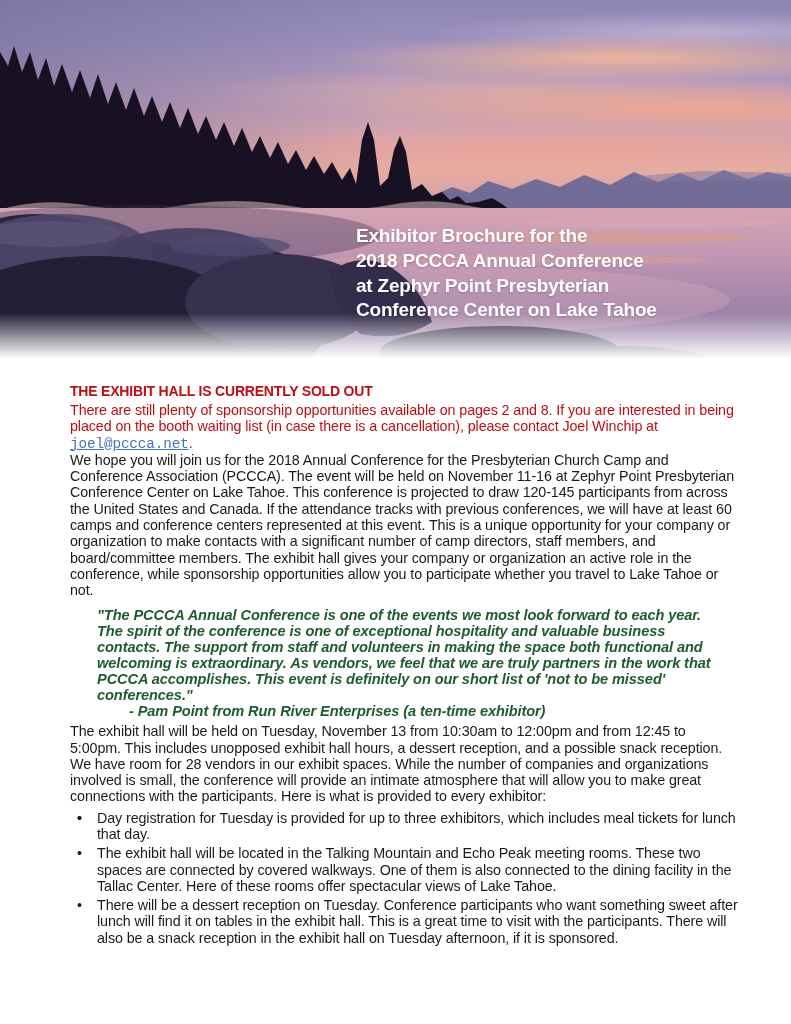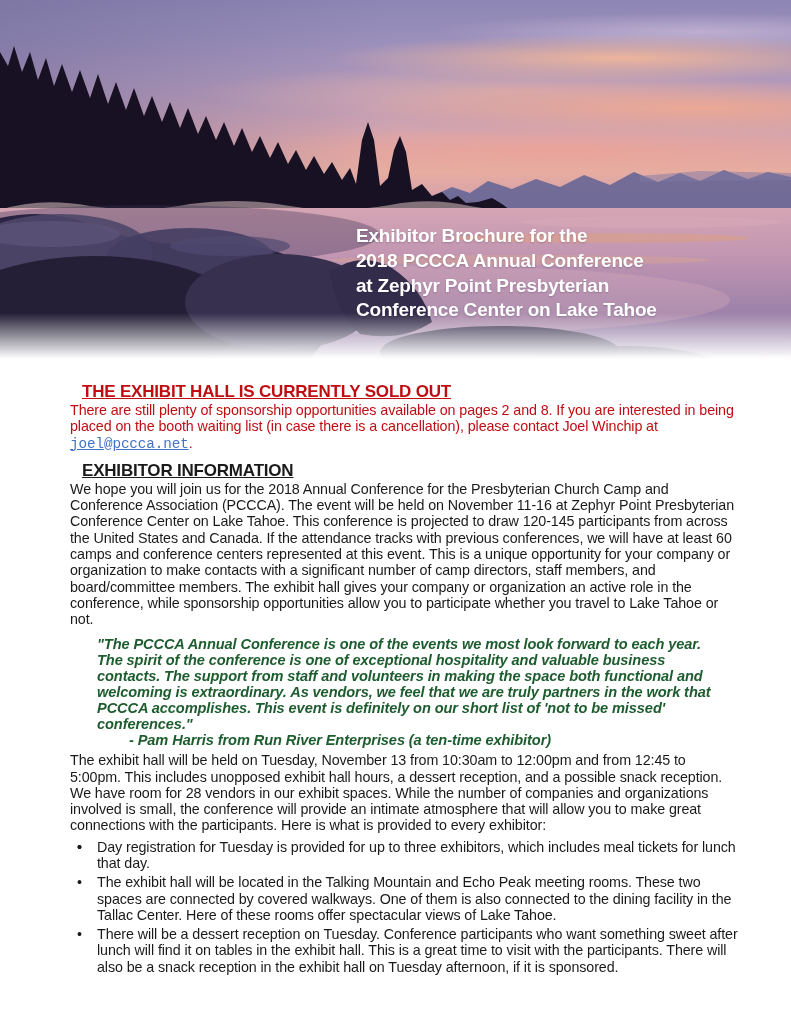--- a/index.html
+++ b/index.html
@@ -21,21 +21,21 @@
   .hero svg{position:absolute;inset:0;display:block;}
   .hero-fade{position:absolute;left:0;right:0;bottom:0;height:52px;
     background:linear-gradient(180deg, rgba(255,255,255,0) 0%, #ffffff 88%);}
   .hero-title{position:absolute;left:356px;top:224px;width:430px;
     color:var(--hero-title,#fff);font-size:19px;line-height:24.8px;font-weight:bold;
     white-space:pre-line;letter-spacing:-0.2px;text-shadow:0 1px 2px rgba(40,30,70,.25);}
 
   
   .content{padding:15px 52px 0 70px;color:var(--text,#1a1a1a);
     font-size:14.3px;line-height:16.3px;letter-spacing:-0.1px;}
-  h2{margin:9px 0 1px 12px;font-size:17px;line-height:19px;letter-spacing:-0.2px;text-decoration:underline;}
+  h2{margin:9px 0 1px 0;font-size:14px;line-height:19px;letter-spacing:-0.2px;}
   h2.red{color:var(--red,#c00d12);margin-top:2px;}
   p{margin:0;}
   .red-text{color:var(--red,#c00d12);}
   a.email{color:var(--link,#4472c4);text-decoration:underline;cursor:pointer;font-family:Liberation Mono, monospace;}
   .quote{margin:8px 12px 4px 27px;color:var(--green,#1d5c2e);
     font-weight:bold;font-style:italic;font-size:14.6px;line-height:16.1px;}
   .quote-attr{padding-left:32px;}
   ul.bullets{list-style:none;margin:5px 0 0 0;padding:0;}
   ul.bullets li{position:relative;padding-left:27px;margin-bottom:3px;}
   ul.bullets .marker{position:absolute;left:7px;top:0;}
@@ -91,26 +91,25 @@
 2018 PCCCA Annual Conference
 at Zephyr Point Presbyterian
 Conference Center on Lake Tahoe</div>
   </div>
 
   <div class="content">
 
     <h2 class="red">THE EXHIBIT HALL IS CURRENTLY SOLD OUT</h2>
     <p class="red-text"><span>There are still plenty of sponsorship opportunities available on pages 2 and 8. If you are interested in being placed on the booth waiting list (in case there is a cancellation), please contact Joel Winchip at </span><a class="email" href="#">joel@pccca.net</a><span>.</span></p>
 
-    <h2>EXHIBITOR INFORMATION</h2>
     <p>We hope you will join us for the 2018 Annual Conference for the Presbyterian Church Camp and Conference Association (PCCCA). The event will be held on November 11-16 at Zephyr Point Presbyterian Conference Center on Lake Tahoe. This conference is projected to draw 120-145 participants from across the United States and Canada. If the attendance tracks with previous conferences, we will have at least 60 camps and conference centers represented at this event. This is a unique opportunity for your company or organization to make contacts with a significant number of camp directors, staff members, and board/committee members. The exhibit hall gives your company or organization an active role in the conference, while sponsorship opportunities allow you to participate whether you travel to Lake Tahoe or not.</p>
 
     <div class="quote">
       <p class="quote-text">"The PCCCA Annual Conference is one of the events we most look forward to each year. The spirit of the conference is one of exceptional hospitality and valuable business contacts. The support from staff and volunteers in making the space both functional and welcoming is extraordinary. As vendors, we feel that we are truly partners in the work that PCCCA accomplishes. This event is definitely on our short list of 'not to be missed' conferences."</p>
-      <p class="quote-attr">- Pam Harris from Run River Enterprises (a ten-time exhibitor)</p>
+      <p class="quote-attr">- Pam Point from Run River Enterprises (a ten-time exhibitor)</p>
     </div>
 
     <p>The exhibit hall will be held on Tuesday, November 13 from 10:30am to 12:00pm and from 12:45 to 5:00pm. This includes unopposed exhibit hall hours, a dessert reception, and a possible snack reception. We have room for 28 vendors in our exhibit spaces. While the number of companies and organizations involved is small, the conference will provide an intimate atmosphere that will allow you to make great connections with the participants. Here is what is provided to every exhibitor:</p>
 
     <ul class="bullets">
       <li><span class="marker">•</span></li>
       <li><span class="marker">•</span><span>Day registration for Tuesday is provided for up to three exhibitors, which includes meal tickets for lunch that day.</span></li>
       <li><span class="marker">•</span><span>The exhibit hall will be located in the Talking Mountain and Echo Peak meeting rooms. These two spaces are connected by covered walkways. One of them is also connected to the dining facility in the Tallac Center. Here of these rooms offer spectacular views of Lake Tahoe.</span></li>
       <li><span class="marker">•</span><span>There will be a dessert reception on Tuesday. Conference participants who want something sweet after lunch will find it on tables in the exhibit hall. This is a great time to visit with the participants. There will also be a snack reception in the exhibit hall on Tuesday afternoon, if it is sponsored.</span></li>
     </ul>

